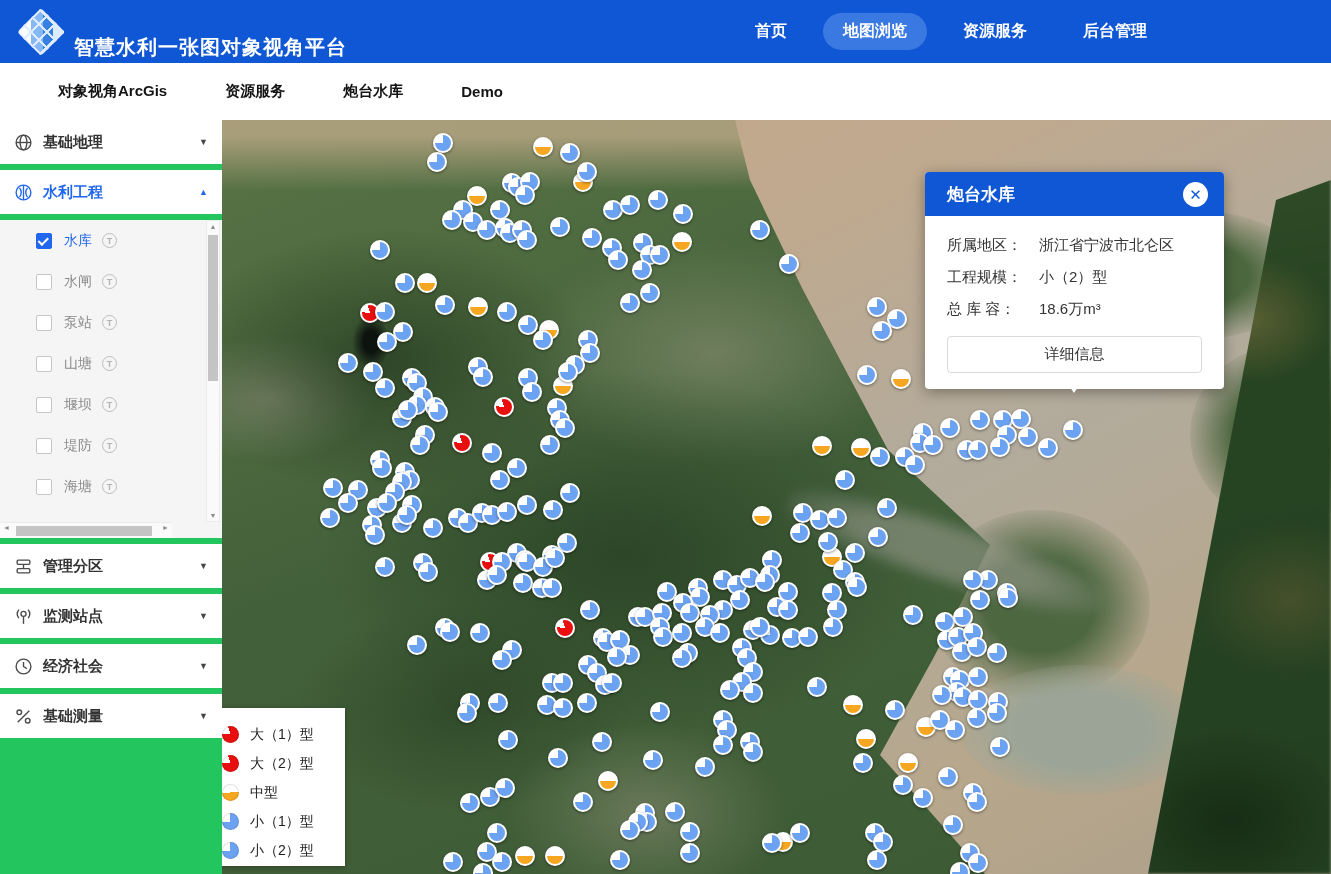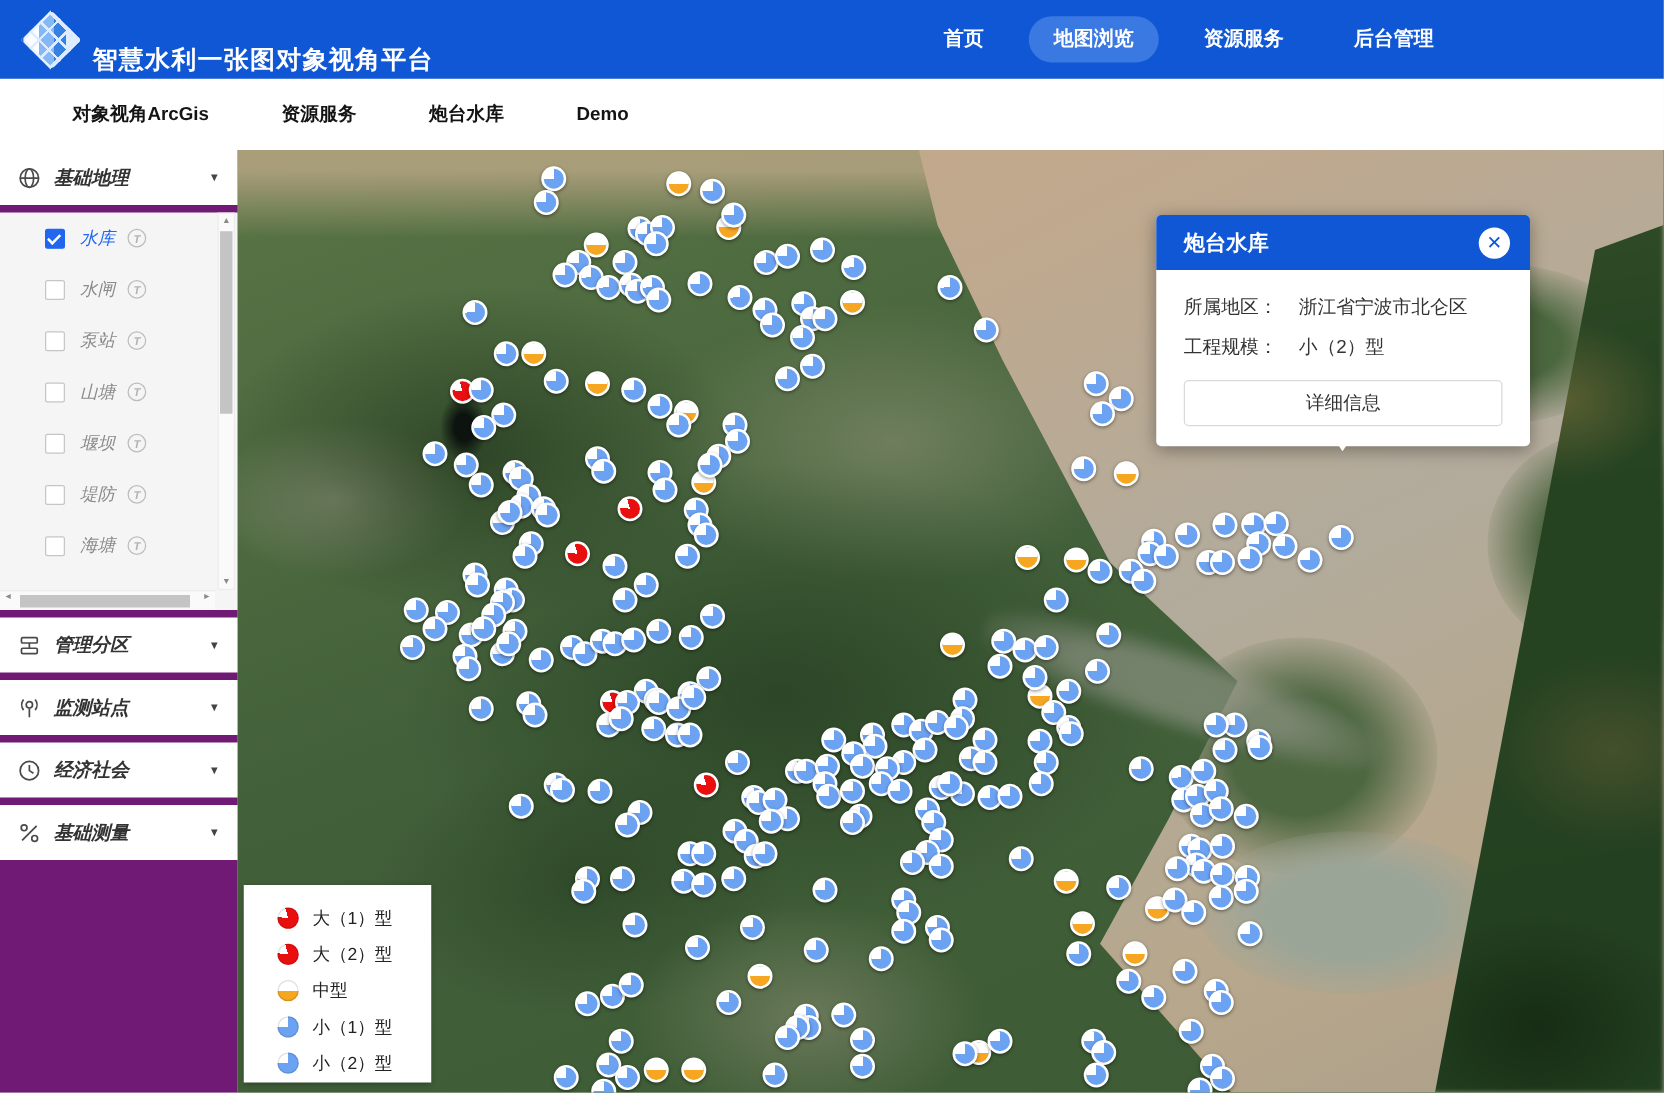--- a/index.html
+++ b/index.html
@@ -24,21 +24,21 @@
   .app-title{color:#fff;font-size:20px;font-weight:bold;letter-spacing:1px;margin-top:31px;}
   .top-nav{margin-left:auto;margin-right:140px;display:flex;align-items:center;gap:16px;}
   .top-nav .nav-item{color:#fff;font-size:16px;font-weight:bold;padding:8px 20px;border-radius:19px;cursor:pointer;white-space:nowrap;}
   .top-nav .nav-item.active{background:var(--nav_pill,#3a78e2);}
   
   .subnav{position:absolute;left:0;top:63px;width:1331px;height:57px;background:#fff;display:flex;align-items:center;z-index:45;}
   .subnav .pill{margin-left:10px;background:var(--accent_blue,#2066ef);color:#fff;font-size:15px;font-weight:bold;
     padding:10px 22px;border-radius:20px;cursor:pointer;}
   .subnav .plain{color:#141414;font-size:15px;font-weight:bold;margin-left:58px;cursor:pointer;}
   
-  .sidebar{position:absolute;left:0;top:120px;width:190px;height:754px;background:#701a75;z-index:40;font-style:italic;}
+  .sidebar{position:absolute;left:0;top:120px;width:222px;height:754px;background:#22c55e;z-index:40;}
   .side-section{height:44px;background:#fff;display:flex;align-items:center;padding:0 14px;margin-bottom:6px;cursor:pointer;}
   .side-section .sicon{width:19px;height:19px;margin-right:10px;flex:none;}
   .side-section .slabel{font-size:15px;font-weight:bold;color:#333;}
   .side-section .chev{margin-left:auto;font-size:9px;color:#444;}
   .side-section.active .slabel,.side-section.active .chev{color:var(--accent_blue,#2066ef);}
   .subpanel{position:relative;background:#f5f5f6;height:318px;margin-bottom:6px;overflow:hidden;}
   .subrow{height:41px;display:flex;align-items:center;padding-left:36px;cursor:pointer;}
   .cbx{width:16px;height:16px;border:1px solid #c6c6c6;border-radius:2px;background:#fff;margin-right:12px;flex:none;
     display:flex;align-items:center;justify-content:center;}
   .cbx.checked{background:var(--accent_blue,#2066ef);border-color:var(--accent_blue,#2066ef);}
@@ -147,20 +147,30 @@
   <div class="side-section">
     <svg class="sicon icn" viewBox="0 0 18 18" width="19" height="19" fill="none" stroke="#4a4a4a" stroke-width="1.3">
       <circle cx="9" cy="9" r="7"></circle>
         <path d="M2 9h14"></path>
         <ellipse cx="9" cy="9" rx="3.2" ry="7"></ellipse>
       </svg>
     <span class="slabel">基础地理</span>
     <span class="chev">▼</span>
   </div>
 
+  <div class="side-section active">
+    <svg class="sicon icn" viewBox="0 0 18 18" width="19" height="19" fill="none" stroke="#2066ef" stroke-width="1.3">
+      <circle cx="9" cy="9" r="7"></circle>
+        <path d="M9 2v14"></path>
+        <path d="M5.2 4.8c2.2 2.2 2.2 6.2 0 8.4"></path>
+        <path d="M12.8 4.8c-2.2 2.2-2.2 6.2 0 8.4"></path>
+      </svg>
+    <span class="slabel">水利工程</span>
+    <span class="chev">▲</span>
+  </div>
 
   <div class="subpanel">
     <div class="subrow checked">
       <span class="cbx checked"></span>
       <span class="rlabel">水库</span>
       <span class="t-icon">T</span>
     </div>
     <div class="subrow">
       <span class="cbx"></span>
       <span class="rlabel">水闸</span>
@@ -597,17 +607,21 @@
     </div>
     <div class="popup-body">
       <div class="prow">
         <span class="plabel">所属地区：</span>
         <span class="pvalue">浙江省宁波市北仑区</span>
       </div>
       <div class="prow">
         <span class="plabel">工程规模：</span>
         <span class="pvalue">小（2）型</span>
       </div>
+      <div class="prow">
+        <span class="plabel">总 库 容：</span>
+        <span class="pvalue">18.6万m³</span>
+      </div>
       <button class="details-btn">详细信息</button>
     </div>
     <div class="popup-tail"></div>
   </div>
 </div>
 
 </body></html>

